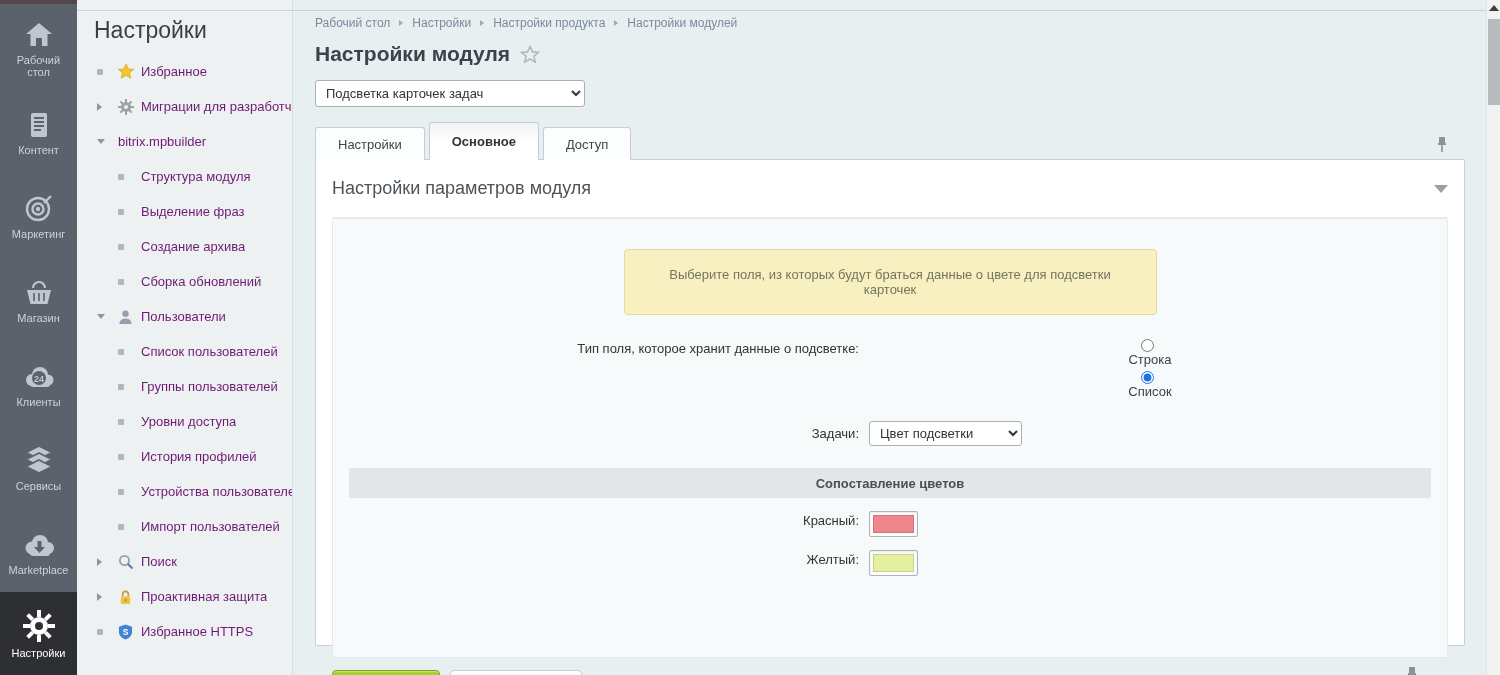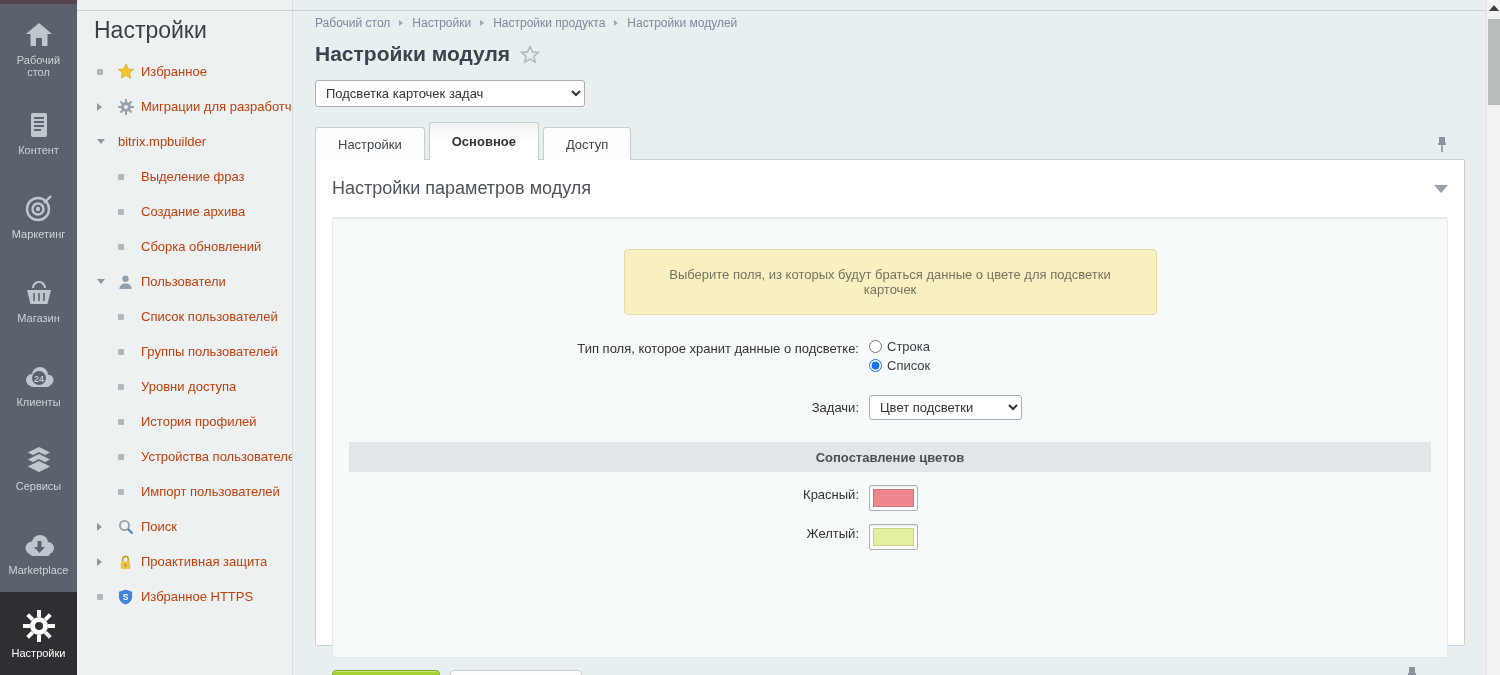--- a/index.html
+++ b/index.html
@@ -28,21 +28,21 @@
   .rail-item.active .rlabel { color: #ffffff; }
 
   
   .menu {
     position: absolute; left: 77px; top: 0; width: 216px; height: 675px;
     background: #edf1f2; border-right: 1px solid #d9dee1; z-index: 4; overflow: hidden;
   }
   .menu-title { font-size: 23px; color: #3b3f44; padding: 17px 0 10px 17px; font-weight: normal; }
   .menu-item {
     height: 35px; display: flex; align-items: center; padding-left: 20px;
-    cursor: pointer; white-space: nowrap; color: #c2410c;
+    cursor: pointer; white-space: nowrap; color: #701a75;
   }
   .slot1 { width: 21px; display: flex; align-items: center; flex-shrink: 0; }
   .slot2 { width: 23px; display: flex; align-items: center; flex-shrink: 0; }
   .tri-right { width: 0; height: 0; border-left: 5px solid #8f979e; border-top: 4px solid transparent; border-bottom: 4px solid transparent; }
   .tri-down  { width: 0; height: 0; border-top: 5px solid #8f979e; border-left: 4px solid transparent; border-right: 4px solid transparent; }
   .bullet { width: 6px; height: 6px; background: #b2b7bc; border-radius: 1px; }
   .mi-label { overflow: hidden; }
 
   
   .main { position: absolute; left: 293px; top: 0; width: 1193px; height: 675px; }
@@ -87,21 +87,21 @@
   .inner-box { background: #f7fafa; border: 1px solid #e4eaeb; border-radius: 3px; margin-top: 0px; padding: 30px 16px 26px 16px; height: 440px; }
 
   .notice {
     width: 533px; margin: 0 auto; background: #f8f0c0; border: 1px solid #e6daa0;
     border-radius: 4px; padding: 17px 24px; text-align: center; color: #75745f; font-size: 13px;
   }
 
   .form-row { display: flex; margin-top: 24px; align-items: flex-start; }
   .form-label { width: 520px; text-align: right; padding-right: 10px; color: #333; padding-top: 2px; flex-shrink: 0; }
   .form-control { flex: 1; }
-  .radio-line { display: flex; align-items: center; margin-bottom: 4px; }
+  .radio-line { display: flex; align-items: center; margin-bottom: 4px; flex-direction: column; }
   .radio-line input { margin-right: 5px; accent-color: #1a73e8; }
   .tasks-select { width: 153px; height: 25px; }
   .row-center { align-items: center; }
   .row-center .form-label { padding-top: 0; }
 
   .band {
     margin-top: 22px; height: 30px; background: #e2e6e8; display: flex;
     align-items: center; justify-content: center; font-weight: bold; color: #494f54;
   }
 
@@ -304,20 +304,27 @@
         <span class="tri-down"></span>
       </span>
     <span class="mi-label">bitrix.mpbuilder</span>
   </div>
 
   <div class="menu-item">
     <span class="slot1"></span>
       <span class="slot2">
         <span class="bullet"></span>
       </span>
+    <span class="mi-label">Структура модуля</span>
+  </div>
+  <div class="menu-item">
+    <span class="slot1"></span>
+      <span class="slot2">
+        <span class="bullet"></span>
+      </span>
     <span class="mi-label">Выделение фраз</span>
   </div>
   <div class="menu-item">
     <span class="slot1"></span>
       <span class="slot2">
         <span class="bullet"></span>
       </span>
     <span class="mi-label">Создание архива</span>
   </div>
   <div class="menu-item">

